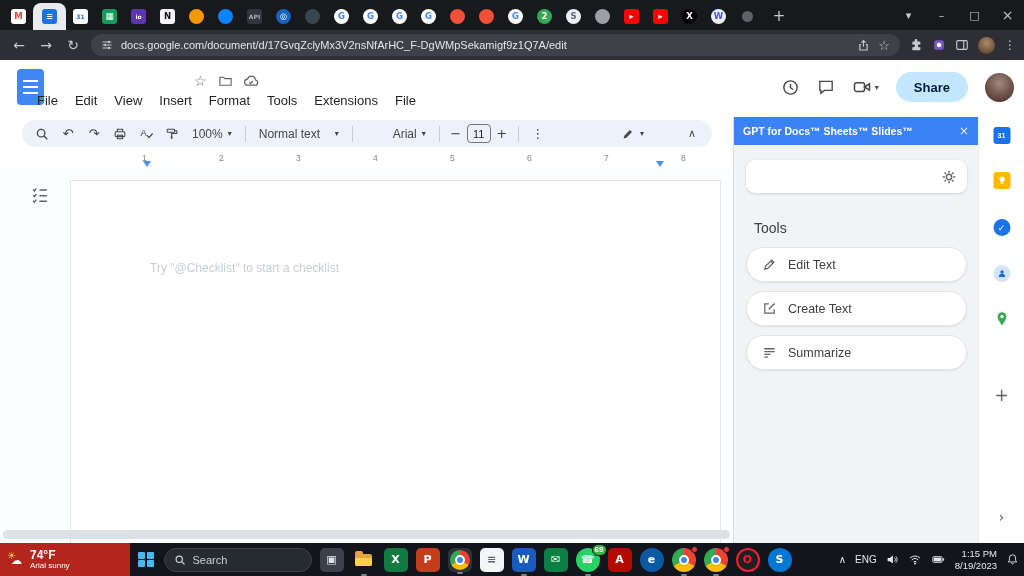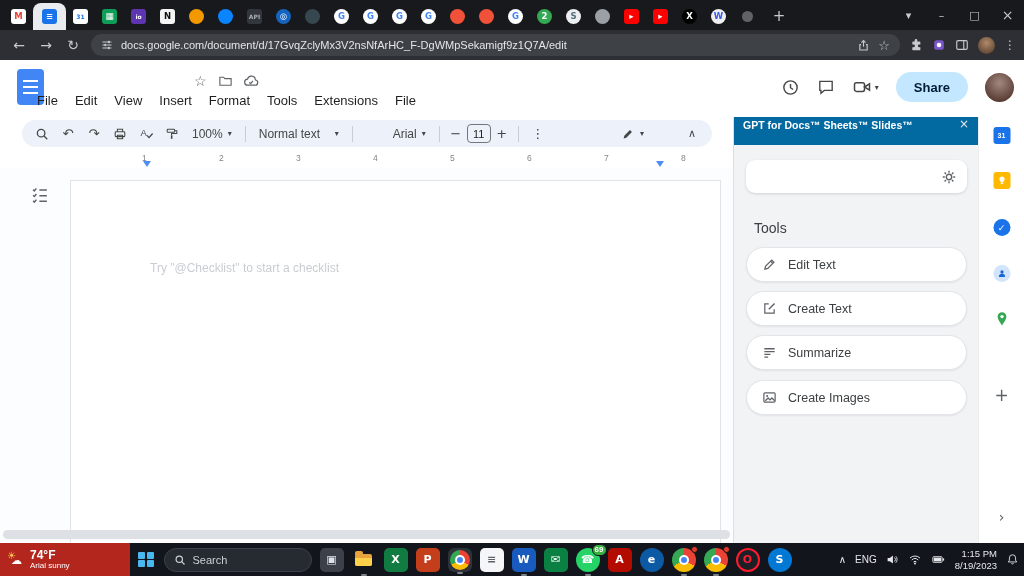--- a/index.html
+++ b/index.html
@@ -58,21 +58,21 @@
 
 
 .canvas{position:absolute;left:0;top:168px;width:733px;height:375px;background:#fcfdfe;overflow:hidden}
 .page{position:absolute;left:70px;top:12px;width:651px;height:520px;background:#fff;border:1px solid #e1e3e6}
 .chkbtn{position:absolute;left:30px;top:17px;width:22px;height:22px;color:#5f6368}
 .phold{position:absolute;left:150px;top:93px;font-size:12px;color:#c9cdd2}
 .hscroll{position:absolute;left:3px;top:362px;width:727px;height:9px;border-radius:5px;background:#dde0e4}
 
 
 .gpt{position:absolute;left:733px;top:117px;width:245px;height:426px;background:#f1f3f4;border-left:1px solid #dcdfe3}
-.gpthead{height:23px;background:#0369a1;display:flex;align-items:flex-end;padding:14px 9px;gap:6px}
+.gpthead{height:23px;background:#3b82f6;display:flex;align-items:center;padding:14px 9px;gap:6px}
 .gpthead .t{flex:1;color:#fff;font-size:10.5px;font-weight:700}
 .gptx{color:#e8eaed;font-size:12px}
 .gptinput{position:absolute;left:12px;top:43px;width:221px;height:33px;background:#fff;border-radius:9px;box-shadow:0 1px 3px rgba(0,0,0,.14);display:flex;align-items:center;padding:0 10px;gap:8px}
 .gptinput input{flex:1;border:none;outline:none;font-size:12px;min-width:0;background:transparent;font-family:inherit}
 .toolslbl{position:absolute;left:20px;top:103px;font-size:14px;color:#3c4043}
 .gbtn{position:absolute;left:12px;width:221px;height:35px;background:#fff;border:1px solid #e2e4e8;border-radius:18px;box-shadow:0 1px 2px rgba(0,0,0,.07);display:flex;align-items:center;gap:11px;padding:0 15px;font-size:12.5px;color:#3c4043}
 .gic{color:#5f6368;flex:none}
 
 
 .rail{position:absolute;left:978px;top:117px;width:46px;height:426px;background:#fff;border-left:1px solid #ecedef}
@@ -470,30 +470,20 @@
       <span>Create Text</span>
     </div>
     <div class="gbtn" style="top:218px">
       <span class="gic">
           <svg width="15" height="15" viewBox="0 0 16 16" fill="none" stroke="#5f6368" stroke-width="1.4">
             <path d="M2.5 4h11M2.5 7h11M2.5 10h6.5M2.5 13h4"></path>
           </svg>
         </span>
       <span>Summarize</span>
     </div>
-    <div class="gbtn" style="top:263px">
-      <span class="gic">
-          <svg width="15" height="15" viewBox="0 0 16 16" fill="none" stroke="#5f6368" stroke-width="1.3">
-            <rect x="2" y="3" width="12" height="10" rx="1.2"></rect>
-            <circle cx="5.5" cy="6.3" r="1.1" fill="#5f6368" stroke="none"></circle>
-            <path d="M3.5 11.5l3-3 2 2 2-2 3 3"></path>
-          </svg>
-        </span>
-      <span>Create Images</span>
-    </div>
   </div>
 
   <div class="rail">
     <span class="ricon cal">31</span>
     <span class="ricon keep">
       <svg width="11" height="11" viewBox="0 0 16 16">
           <path d="M8 2.2a3.8 3.8 0 00-2.1 7V11h4.2V9.2A3.8 3.8 0 008 2.2z" fill="#fff"></path>
           <rect x="6.2" y="11.8" width="3.6" height="1.4" fill="#fff"></rect>
         </svg>
     </span>

